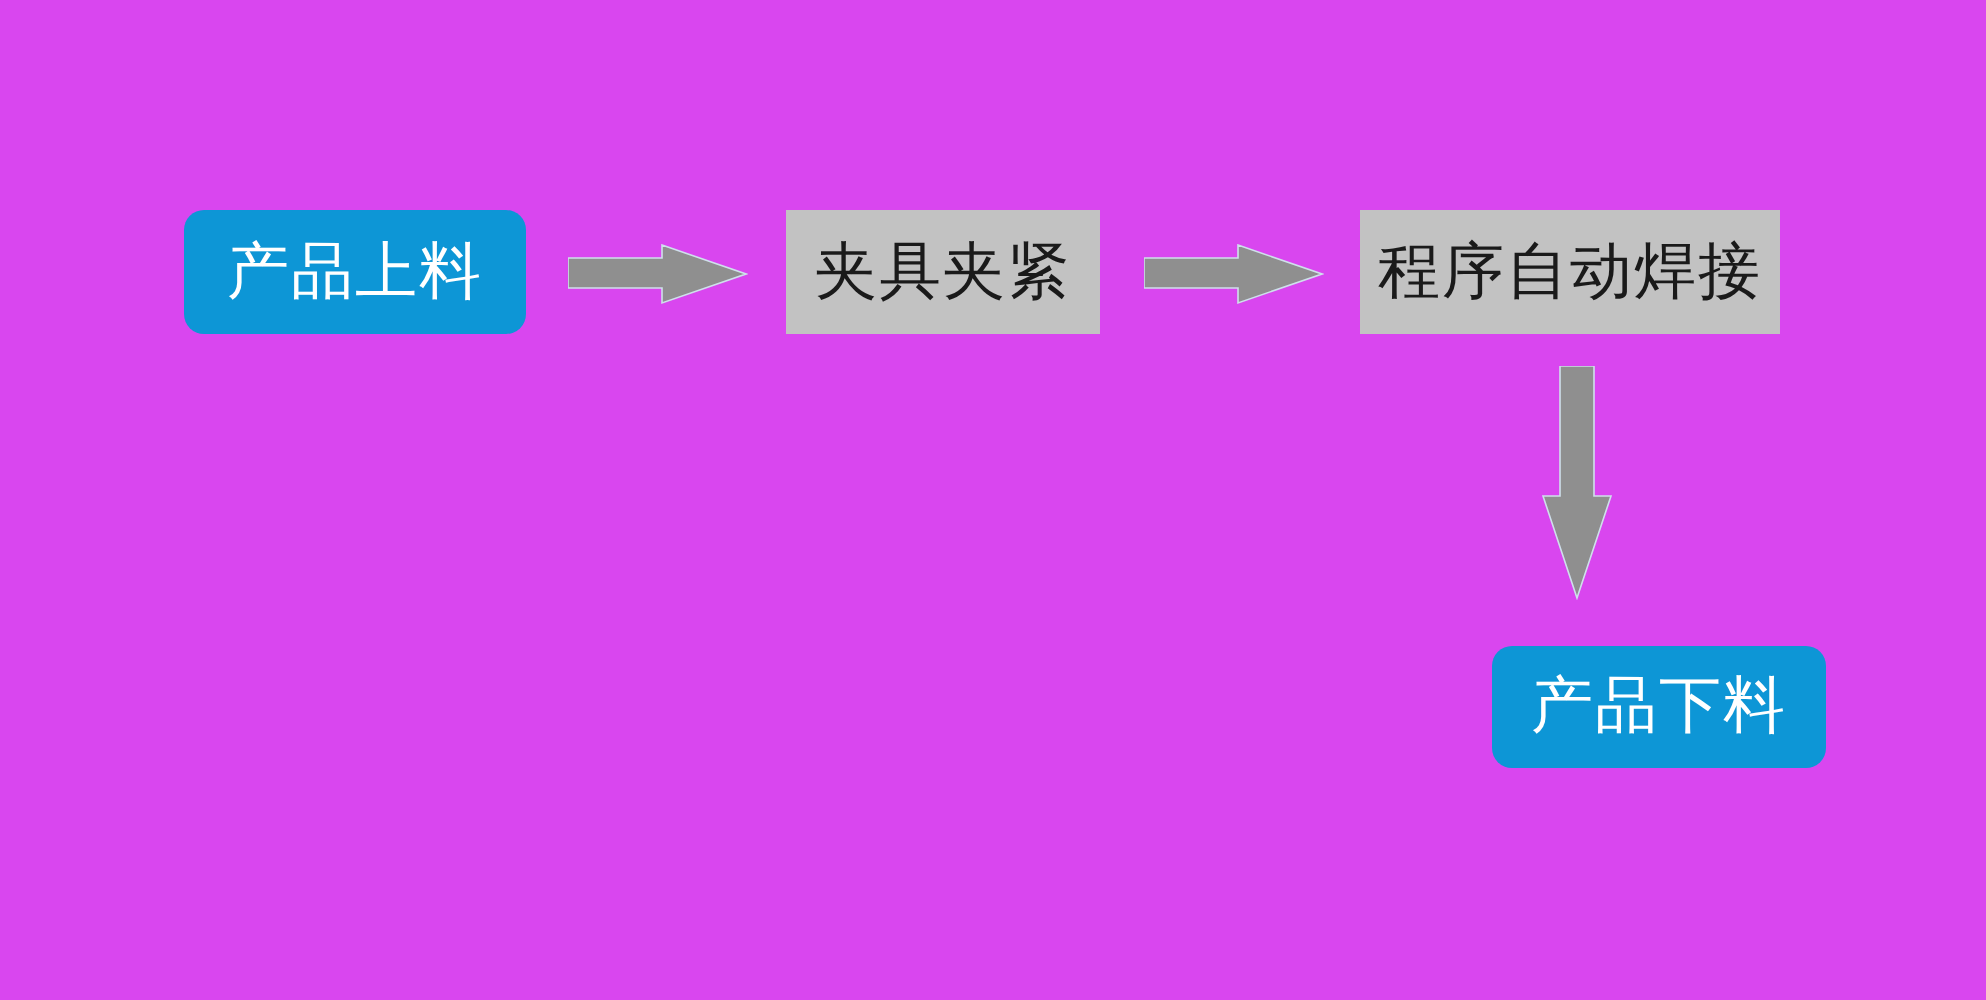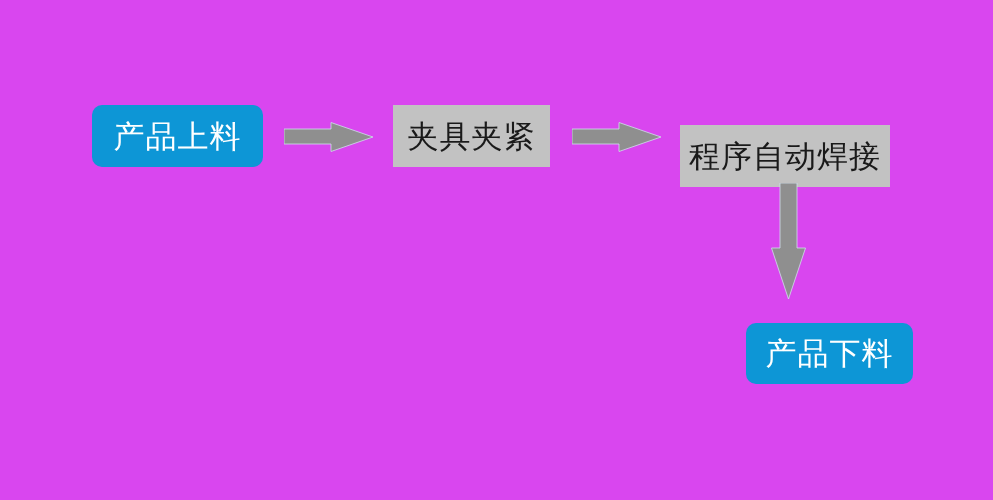--- a/index.html
+++ b/index.html
@@ -47,21 +47,21 @@
   <svg class="arrow" id="arrow-1" width="90" height="31" viewBox="0 0 90 31">
     <polygon points="0,7 47,7 47,0.5 89,15 47,29.5 47,22 0,22" stroke="#cfe0ec" stroke-width="0.8" fill="#8f8f8f"></polygon>
   </svg>
 
   <div class="node" id="node-2" style="background-color: rgb(194, 194, 194); color: rgb(26, 26, 26); text-align: center;">夹具夹紧</div>
 
   <svg class="arrow" id="arrow-2" width="90" height="31" viewBox="0 0 90 31">
     <polygon points="0,7 47,7 47,0.5 89,15 47,29.5 47,22 0,22" stroke="#cfe0ec" stroke-width="0.8" fill="#8f8f8f"></polygon>
   </svg>
 
-  <div class="node" id="node-3" style="background-color: rgb(194, 194, 194); color: rgb(26, 26, 26); margin-top: 20px;">程序自动焊接</div>
+  <div class="node" id="node-3" style="background-color: rgb(194, 194, 194); color: rgb(26, 26, 26);">程序自动焊接</div>
 
   <svg class="arrow" id="arrow-3" width="37" height="117" viewBox="0 0 37 117">
     <polygon points="10,0 27,0 27,65 35.5,65 18.5,116 1.5,65 10,65" stroke="#cfe0ec" stroke-width="0.8" fill="#8f8f8f"></polygon>
   </svg>
 
   <div class="node rounded" id="node-4" style="background-color: rgb(13, 150, 214); color: rgb(255, 255, 255);">产品下料</div>
 
 </div>
 
 </body></html>

